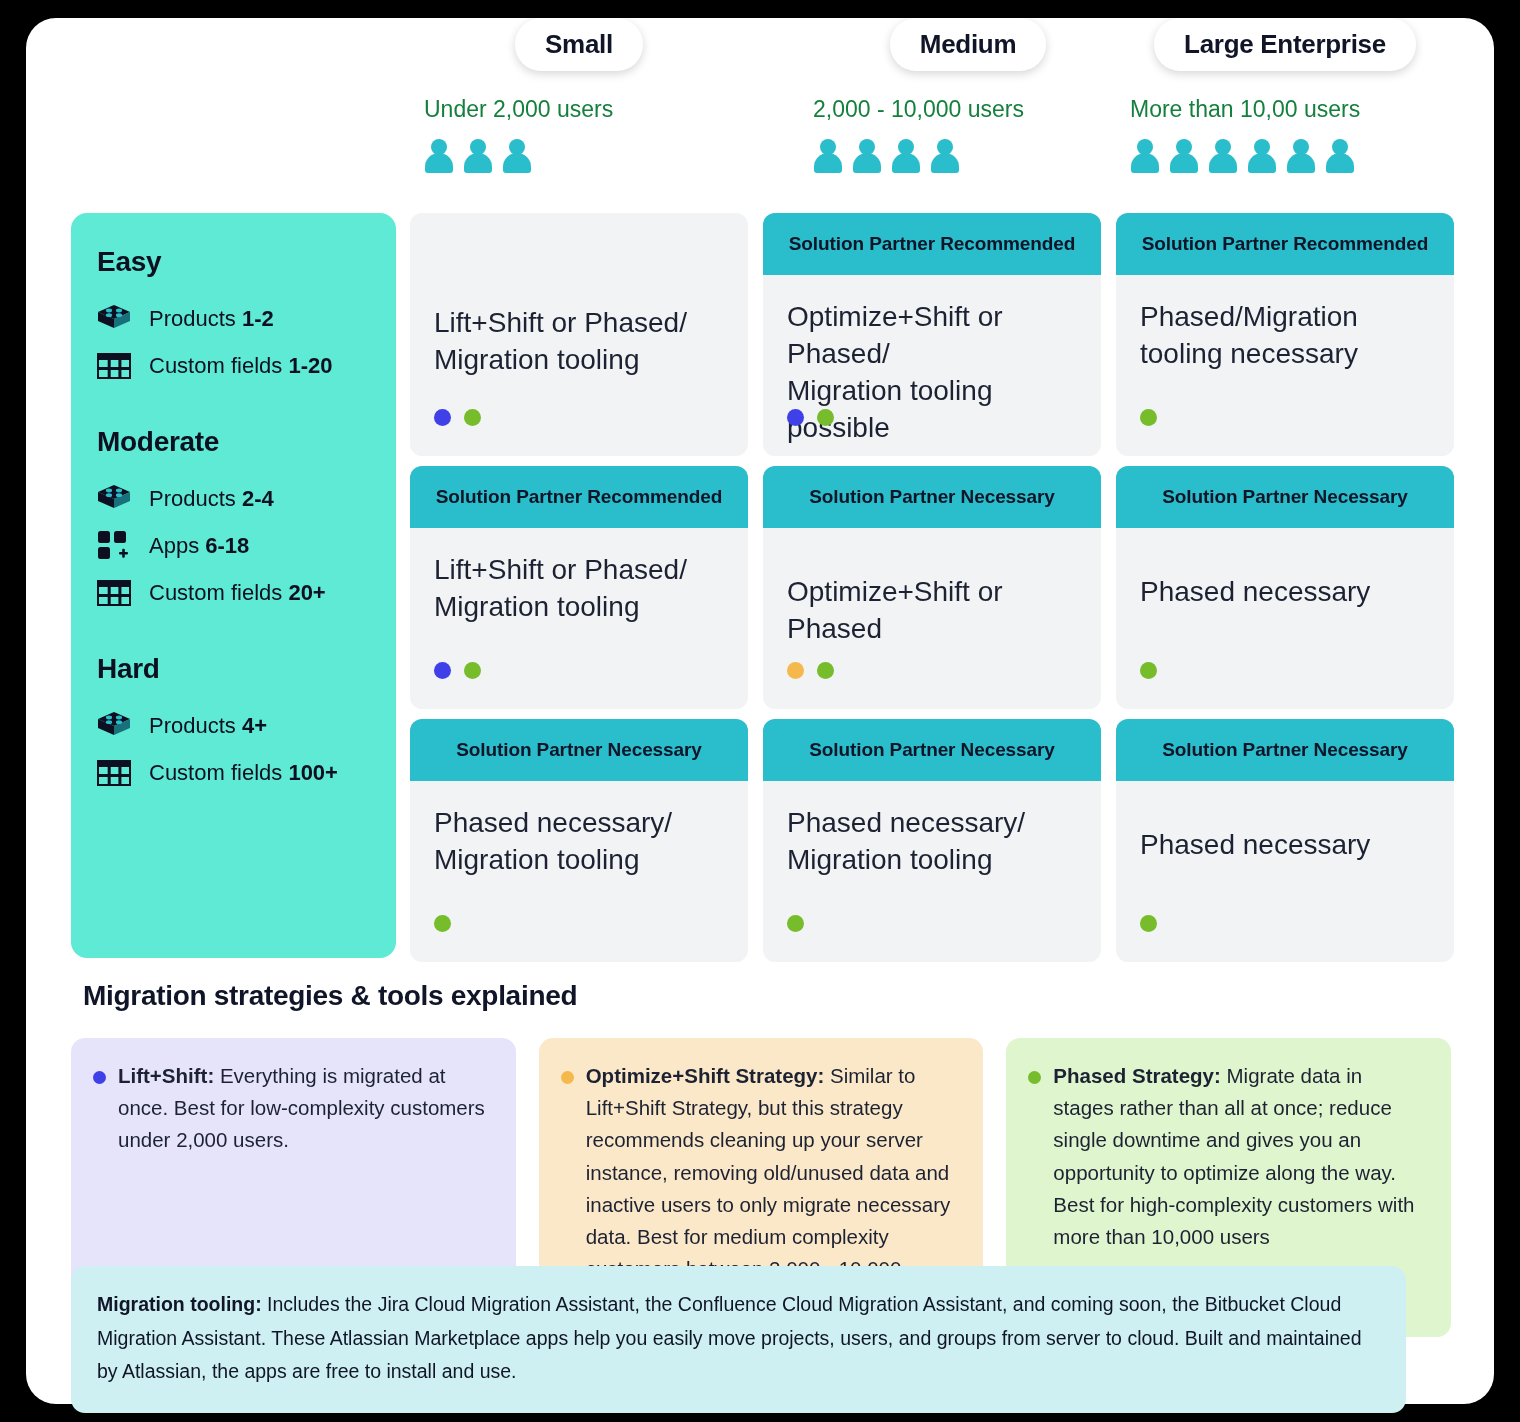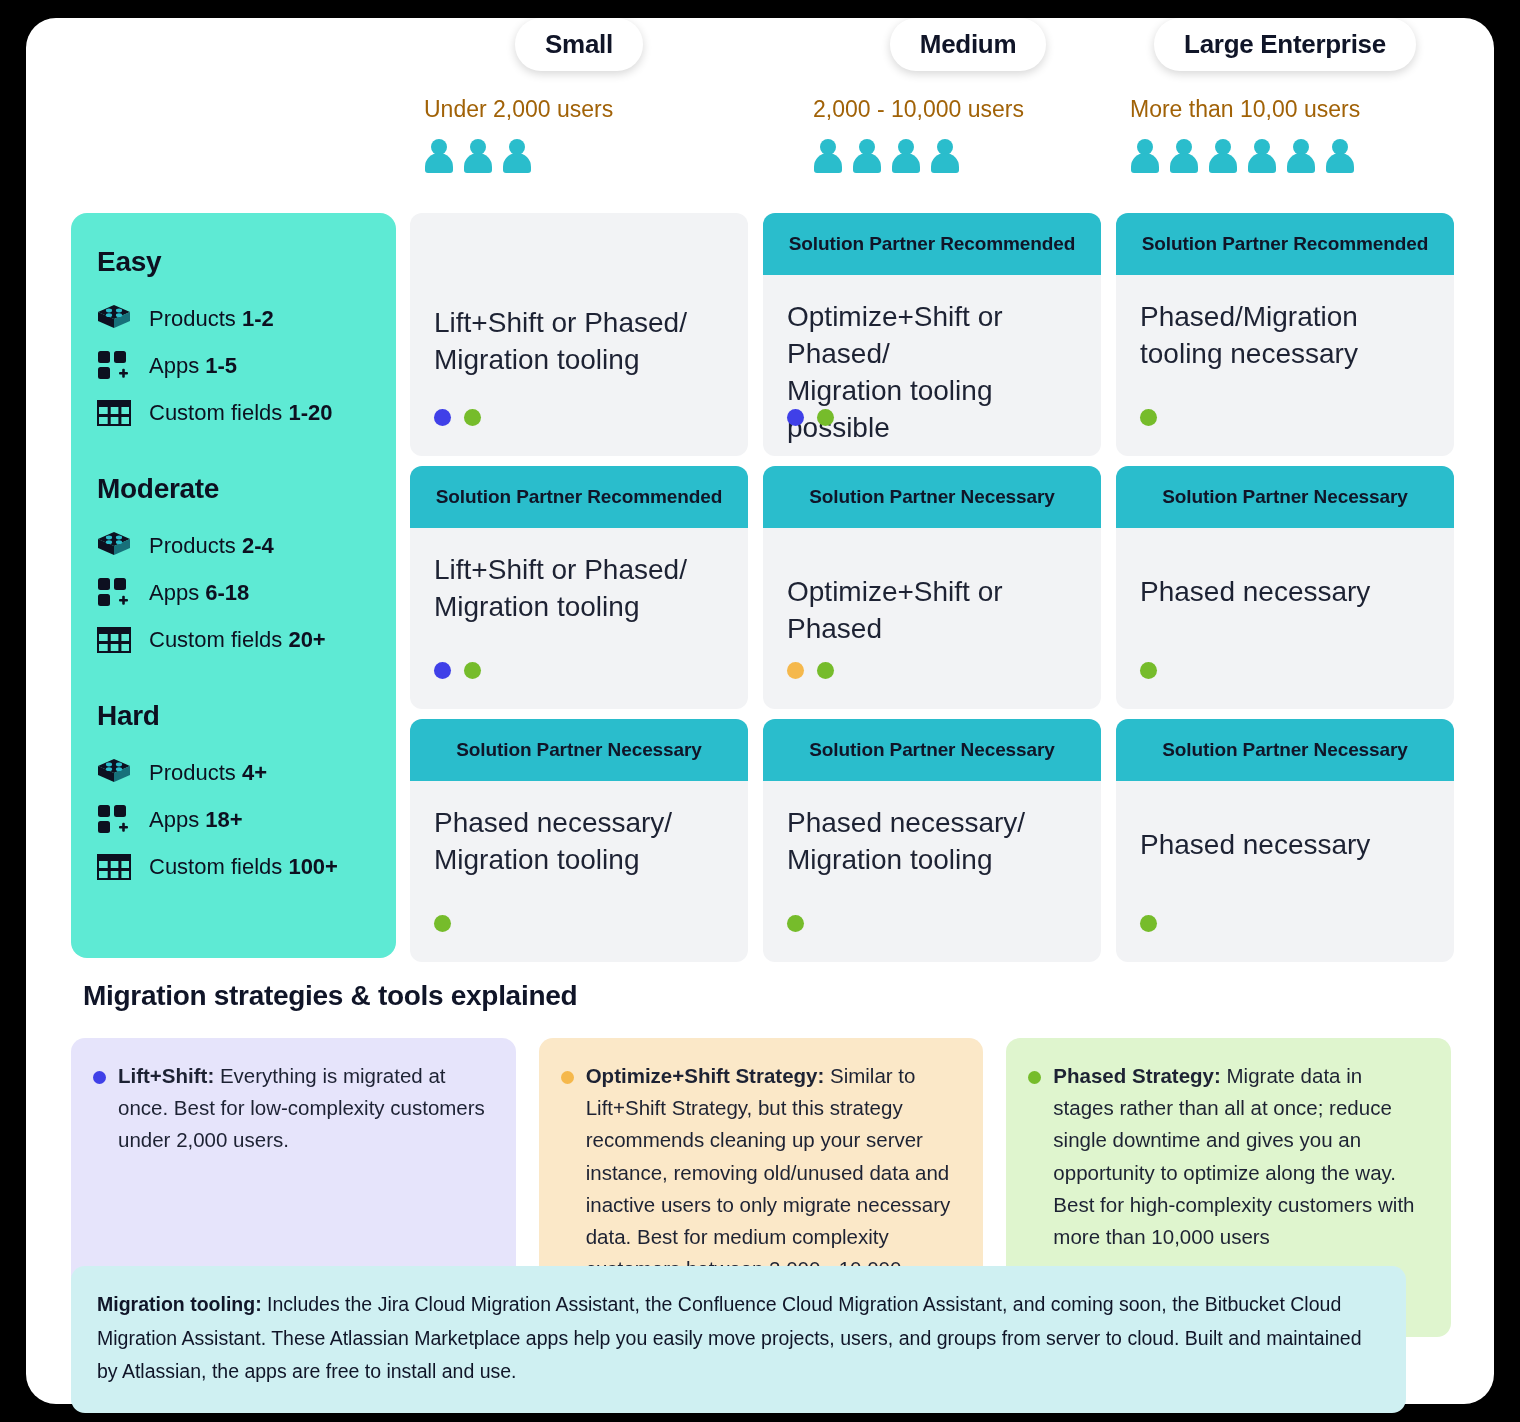--- a/index.html
+++ b/index.html
@@ -51,21 +51,21 @@
     font-weight: 700;
     color: #101528;
     letter-spacing: -0.3px;
     box-shadow: 0 3px 10px rgba(0,0,0,0.16);
     white-space: nowrap;
   }
   .seg-sub {
     margin-top: 25px;
     margin-left: 14px;
     font-size: 23px;
-    color: #a16207;
+    color: #15803d;
     font-weight: 400;
     white-space: nowrap;
   }
   .people {
     margin-top: 16px;
     margin-left: 14px;
     display: flex;
     gap: 9px;
   }
   .person { width: 30px; height: 34px; position: relative; }
@@ -309,32 +309,20 @@
     <ellipse cx="12" cy="6.5" rx="3.1" ry="1.9" fill="#2ABDCC"></ellipse>
     <ellipse cx="22" cy="6.5" rx="3.1" ry="1.9" fill="#2ABDCC"></ellipse>
     <ellipse cx="12" cy="11.2" rx="3.1" ry="1.9" fill="#2ABDCC"></ellipse>
     <ellipse cx="22" cy="11.2" rx="3.1" ry="1.9" fill="#2ABDCC"></ellipse>
   </svg>
           </span>
           <span class="lbl">Products <b>1-2</b></span>
         </div>
         <div class="diff-row">
           <span class="ic">
-            <svg width="34" height="32" viewBox="0 0 34 32">
-    <rect x="1" y="1" width="12" height="12" rx="2.5" fill="#0d1020"></rect>
-    <rect x="17" y="1" width="12" height="12" rx="2.5" fill="#0d1020"></rect>
-    <rect x="1" y="17" width="12" height="12" rx="2.5" fill="#0d1020"></rect>
-    <rect x="22" y="22" width="9" height="2.6" rx="1" fill="#0d1020"></rect>
-    <rect x="25.2" y="18.8" width="2.6" height="9" rx="1" fill="#0d1020"></rect>
-  </svg>
-          </span>
-          <span class="lbl">Apps <b>1-5</b></span>
-        </div>
-        <div class="diff-row">
-          <span class="ic">
             <svg width="34" height="26" viewBox="0 0 34 26">
     <rect x="0.5" y="0.5" width="33" height="25" rx="1.5" fill="none" stroke="#0d1020" stroke-width="3"></rect>
     <rect x="0" y="0" width="34" height="7" fill="#0d1020"></rect>
     <rect x="10.7" y="7" width="3" height="19" fill="#0d1020"></rect>
     <rect x="21.4" y="7" width="3" height="19" fill="#0d1020"></rect>
     <rect x="0" y="14" width="34" height="3" fill="#0d1020"></rect>
   </svg>
           </span>
           <span class="lbl">Custom fields <b>1-20</b></span>
         </div>
@@ -391,32 +379,20 @@
     <ellipse cx="12" cy="6.5" rx="3.1" ry="1.9" fill="#2ABDCC"></ellipse>
     <ellipse cx="22" cy="6.5" rx="3.1" ry="1.9" fill="#2ABDCC"></ellipse>
     <ellipse cx="12" cy="11.2" rx="3.1" ry="1.9" fill="#2ABDCC"></ellipse>
     <ellipse cx="22" cy="11.2" rx="3.1" ry="1.9" fill="#2ABDCC"></ellipse>
   </svg>
           </span>
           <span class="lbl">Products <b>4+</b></span>
         </div>
         <div class="diff-row">
           <span class="ic">
-            <svg width="34" height="32" viewBox="0 0 34 32">
-    <rect x="1" y="1" width="12" height="12" rx="2.5" fill="#0d1020"></rect>
-    <rect x="17" y="1" width="12" height="12" rx="2.5" fill="#0d1020"></rect>
-    <rect x="1" y="17" width="12" height="12" rx="2.5" fill="#0d1020"></rect>
-    <rect x="22" y="22" width="9" height="2.6" rx="1" fill="#0d1020"></rect>
-    <rect x="25.2" y="18.8" width="2.6" height="9" rx="1" fill="#0d1020"></rect>
-  </svg>
-          </span>
-          <span class="lbl">Apps <b>18+</b></span>
-        </div>
-        <div class="diff-row">
-          <span class="ic">
             <svg width="34" height="26" viewBox="0 0 34 26">
     <rect x="0.5" y="0.5" width="33" height="25" rx="1.5" fill="none" stroke="#0d1020" stroke-width="3"></rect>
     <rect x="0" y="0" width="34" height="7" fill="#0d1020"></rect>
     <rect x="10.7" y="7" width="3" height="19" fill="#0d1020"></rect>
     <rect x="21.4" y="7" width="3" height="19" fill="#0d1020"></rect>
     <rect x="0" y="14" width="34" height="3" fill="#0d1020"></rect>
   </svg>
           </span>
           <span class="lbl">Custom fields <b>100+</b></span>
         </div>

